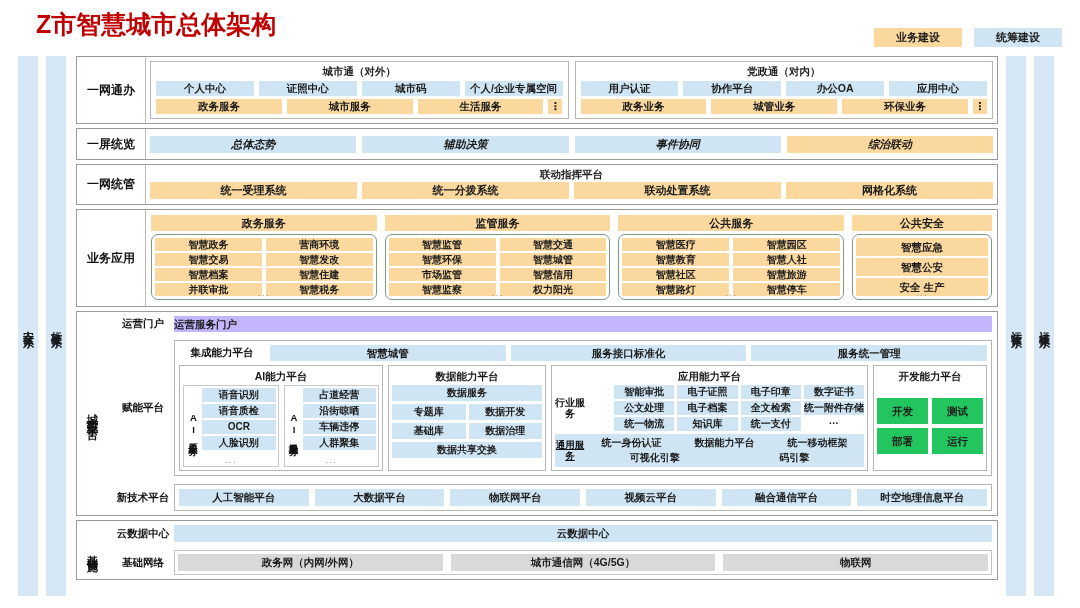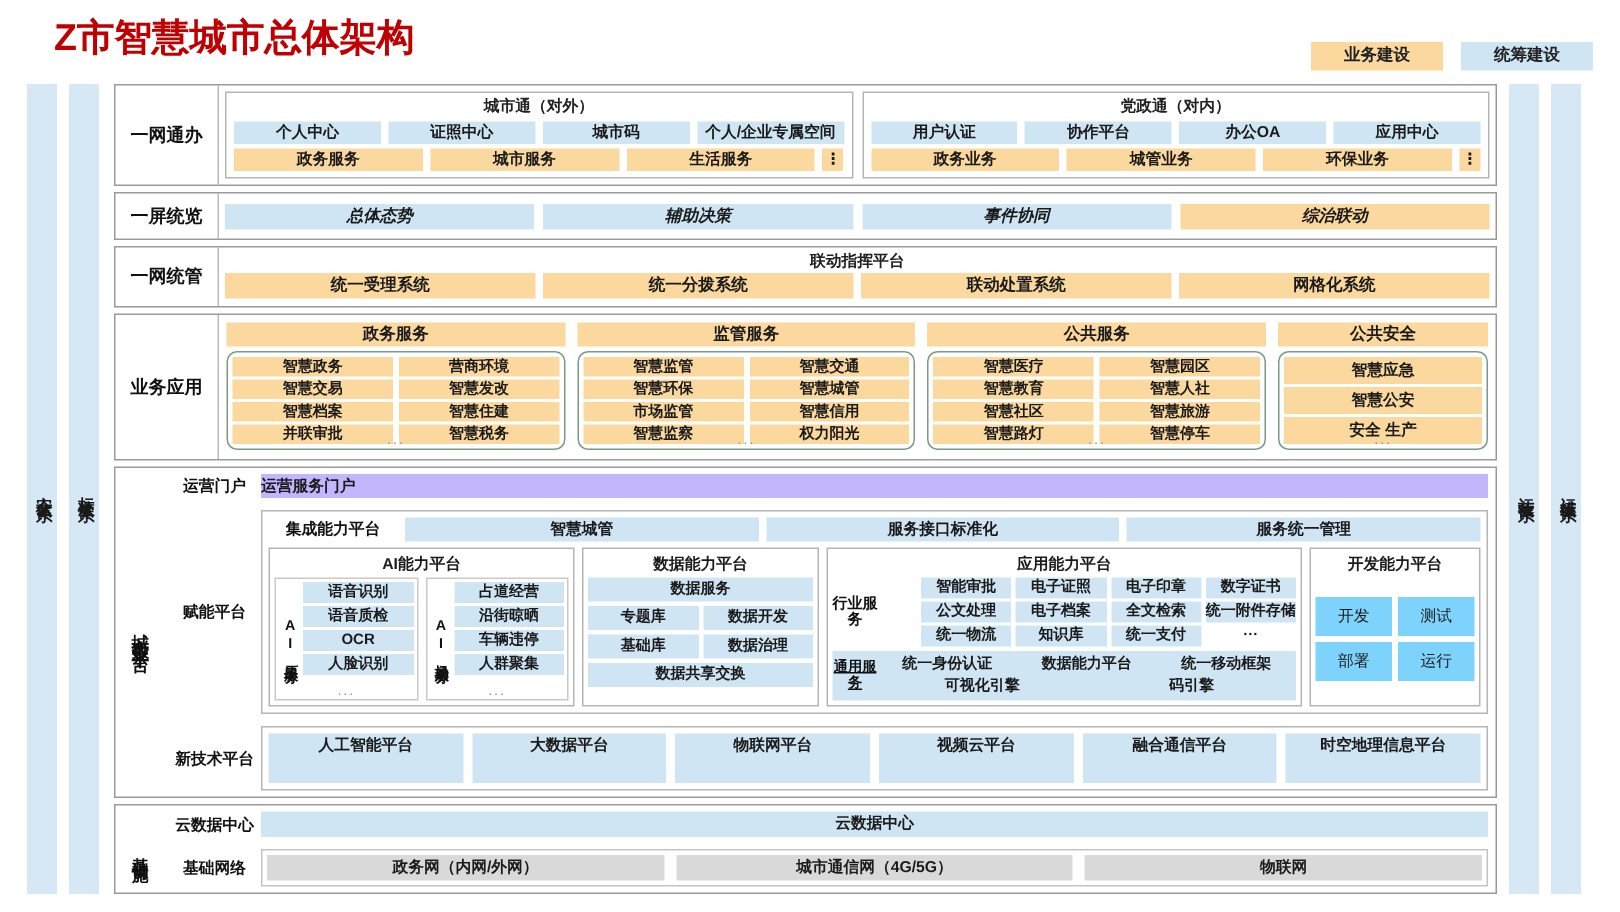--- a/index.html
+++ b/index.html
@@ -188,27 +188,27 @@
   .general-line{display:flex;}
   .general-cell{
     flex:1 1 0;text-align:center;font-size:10px;font-weight:bold;color:#1b1b1b;
     line-height:14px;white-space:nowrap;
   }
 
   .plat-dev{flex:0 0 106px;}
   .dev-grid{display:flex;flex-direction:column;gap:4px;flex:1 1 auto;justify-content:center;}
   .dev-line{display:flex;gap:4px;}
   .dev-cell{
-    flex:1 1 0;background:#7dd3fc;height:26px;line-height:26px;text-align:center;
-    font-size:10.5px;font-weight:normal;color:#1b1b1b;
+    flex:1 1 0;background:#22c55e;height:26px;line-height:26px;text-align:center;
+    font-size:10.5px;font-weight:bold;color:#1b1b1b;
   }
 
   .newtech-wrap{flex:1 1 auto;border:1px solid #b5b5b5;padding:4px;display:flex;gap:6px;}
   .newtech-cell{
-    flex:1 1 0;background:#cfe5f4;height:33px;line-height:17px;text-align:center;
+    flex:1 1 0;background:#cfe5f4;height:17px;line-height:17px;text-align:center;
     font-size:10.5px;font-weight:bold;color:#1b1b1b;
   }
 
   
   .infra{border:1px solid #9a9a9a;background:#fff;display:flex;}
   .infra-vlabel{
     flex:0 0 30px;display:flex;align-items:center;justify-content:center;
     font-size:11px;font-weight:bold;writing-mode:vertical-rl;
     text-orientation:upright;letter-spacing:2px;color:#111;
   }

